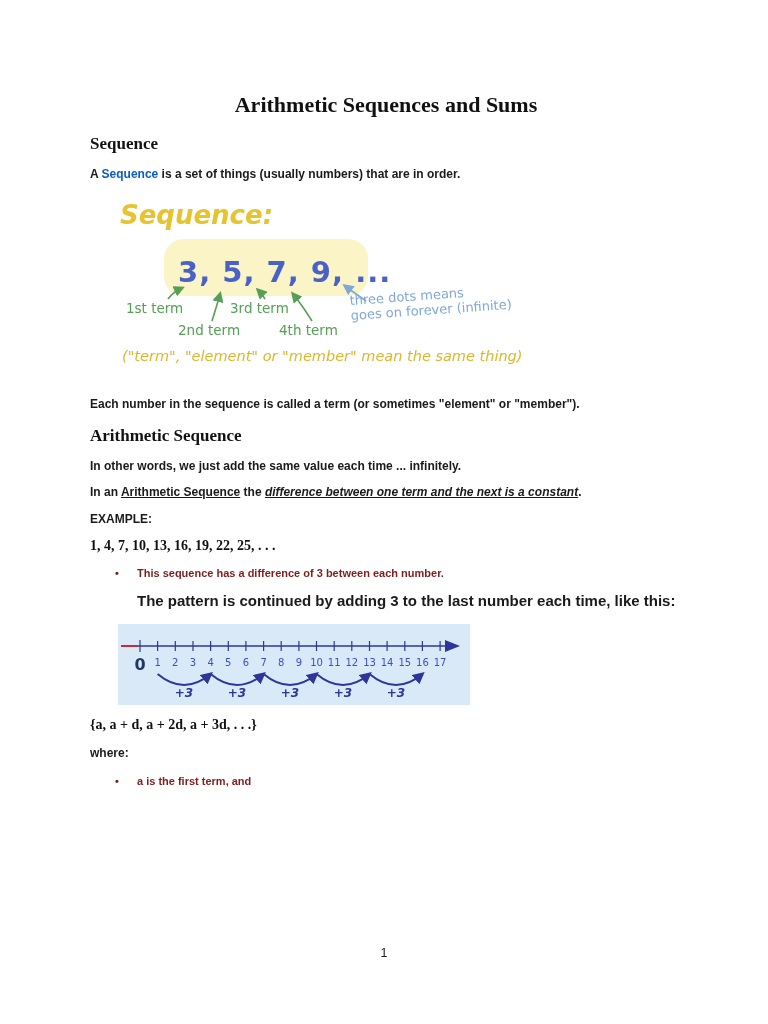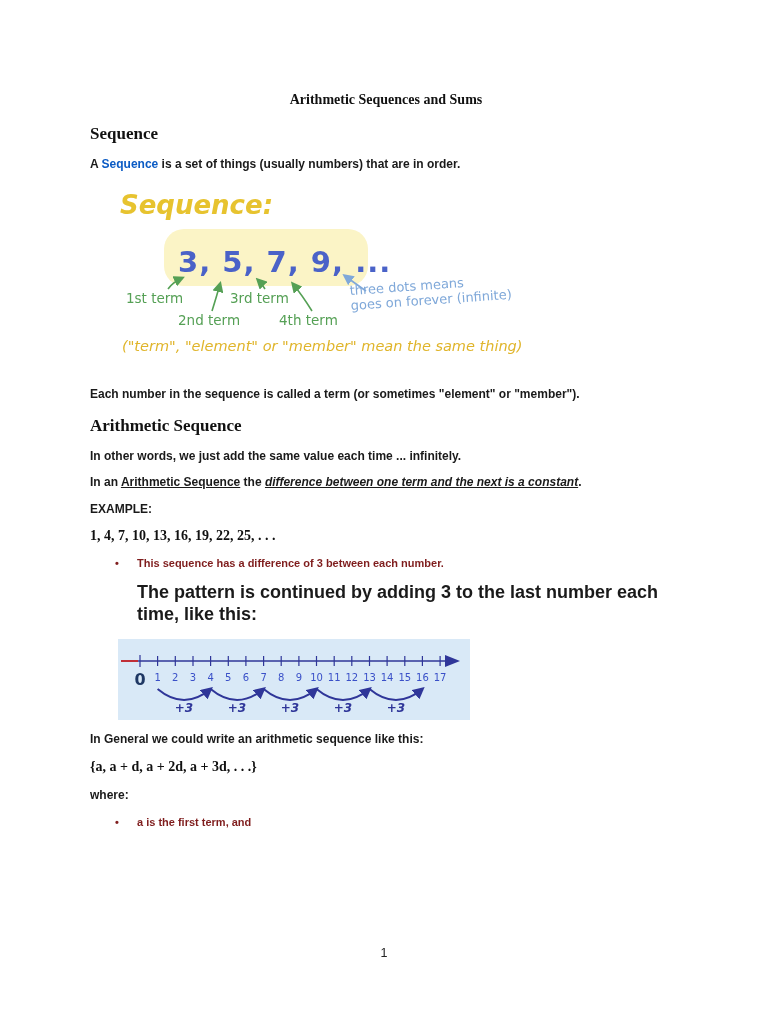--- a/index.html
+++ b/index.html
@@ -10,21 +10,21 @@
     background:#ffffff;
     font-family:"Liberation Sans", sans-serif;
     color:#131313;
     overflow:hidden;
   }
   .content {
     position:absolute; left:90px; top:92px; width:592px;
   }
   h1.doc-title {
     font-family:"Liberation Serif", serif;
-    font-size:14px; font-weight:bold; text-align:center;
+    font-size:22px; font-weight:bold; text-align:center;
     margin-bottom:16px; color:#111;
   }
   h2.doc-heading {
     font-family:"Liberation Serif", serif;
     font-size:17px; font-weight:bold; color:#111;
     margin-bottom:13px;
   }
   p.body-text {
     font-size:12px; font-weight:bold; line-height:1.2;
     margin-bottom:12px; color:#1a1a1a;
@@ -38,21 +38,21 @@
     margin-bottom:13px; color:#111;
   }
   .formula { }
   .bullet-row {
     display:flex; padding-left:25px; margin-bottom:12px;
     font-size:11px; font-weight:bold; line-height:1.2; color:#7f1d1d;
   }
   .bullet-row::before { content:"\2022"; width:22px; flex:0 0 22px; }
   .bullet-cont {
     padding-left:47px; margin-bottom:14px;
-    font-size:18px; font-weight:bold; line-height:1.2; color:#1a1a1a;
+    font-size:15px; font-weight:bold; line-height:1.2; color:#1a1a1a;
   }
   .fig1-wrap { margin:2px 0 22px 26px; }
   .fig2-wrap { margin:2px 0 12px 28px; }
   .numline-svg { background:#d9e9f7; display:block; }
   .page-number {
     position:absolute; left:0; right:0; bottom:64px;
     text-align:center; font-size:12.5px; color:#222;
     font-family:"Liberation Sans", sans-serif;
   }
   .mb6 { margin-bottom:9px; }
@@ -188,21 +188,20 @@
         <g font-family="DejaVu Sans, sans-serif" font-size="12" font-style="italic" font-weight="bold" fill="#2f3699" text-anchor="middle">
           <text x="66" y="73">+3</text>
           <text x="119" y="73">+3</text>
           <text x="172" y="73">+3</text>
           <text x="225" y="73">+3</text>
           <text x="278" y="73">+3</text>
         </g>
       </svg>
     </div>
 
-    <p class="body-text mb6">In General we could write an arithmetic sequence like this:</p>
 
     <div class="centered-math formula">{a, a + d, a + 2d, a + 3d, . . .}</div>
 
     <p class="body-text" style="margin-bottom:14px;">where:</p>
 
     <div class="bullet-row">
         <span>a is the first term, and</span>
       </div>
 
 

